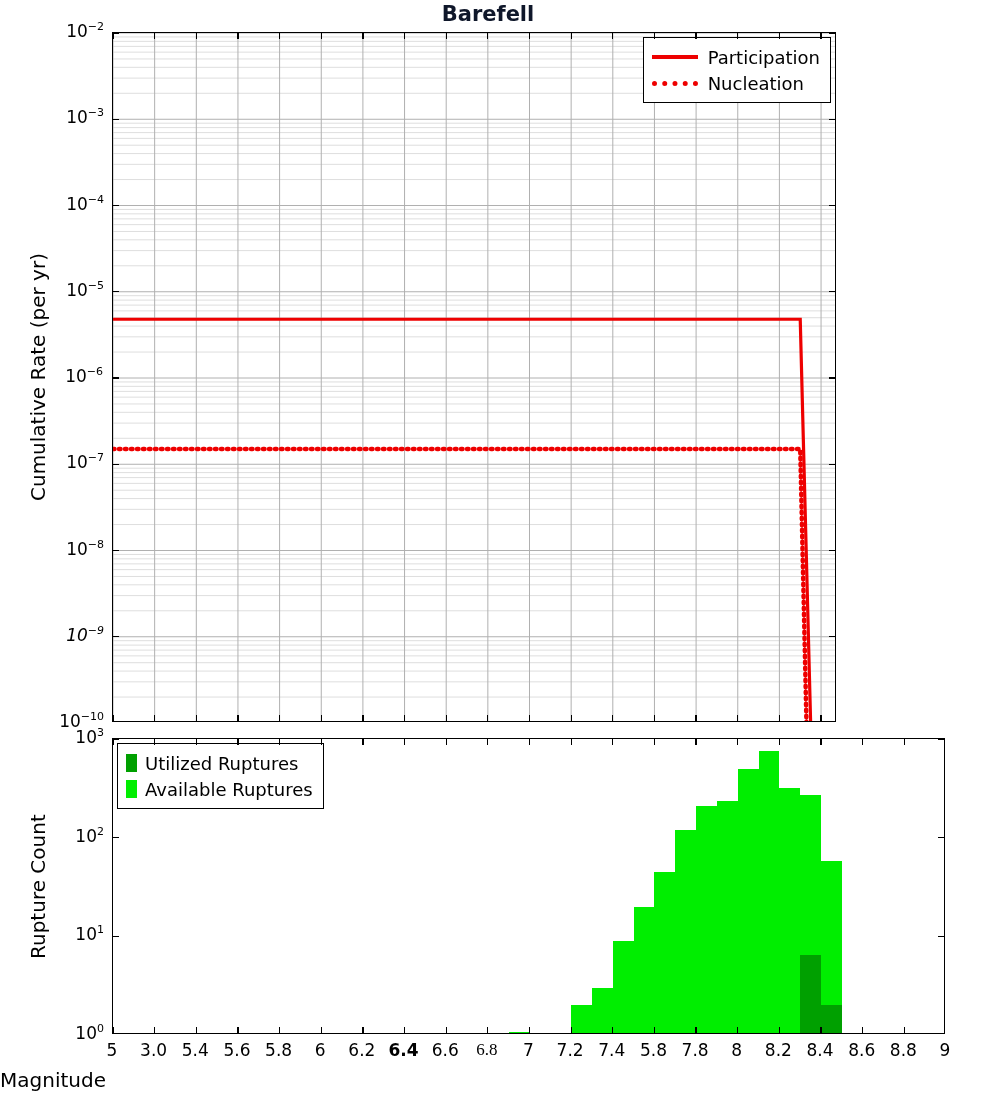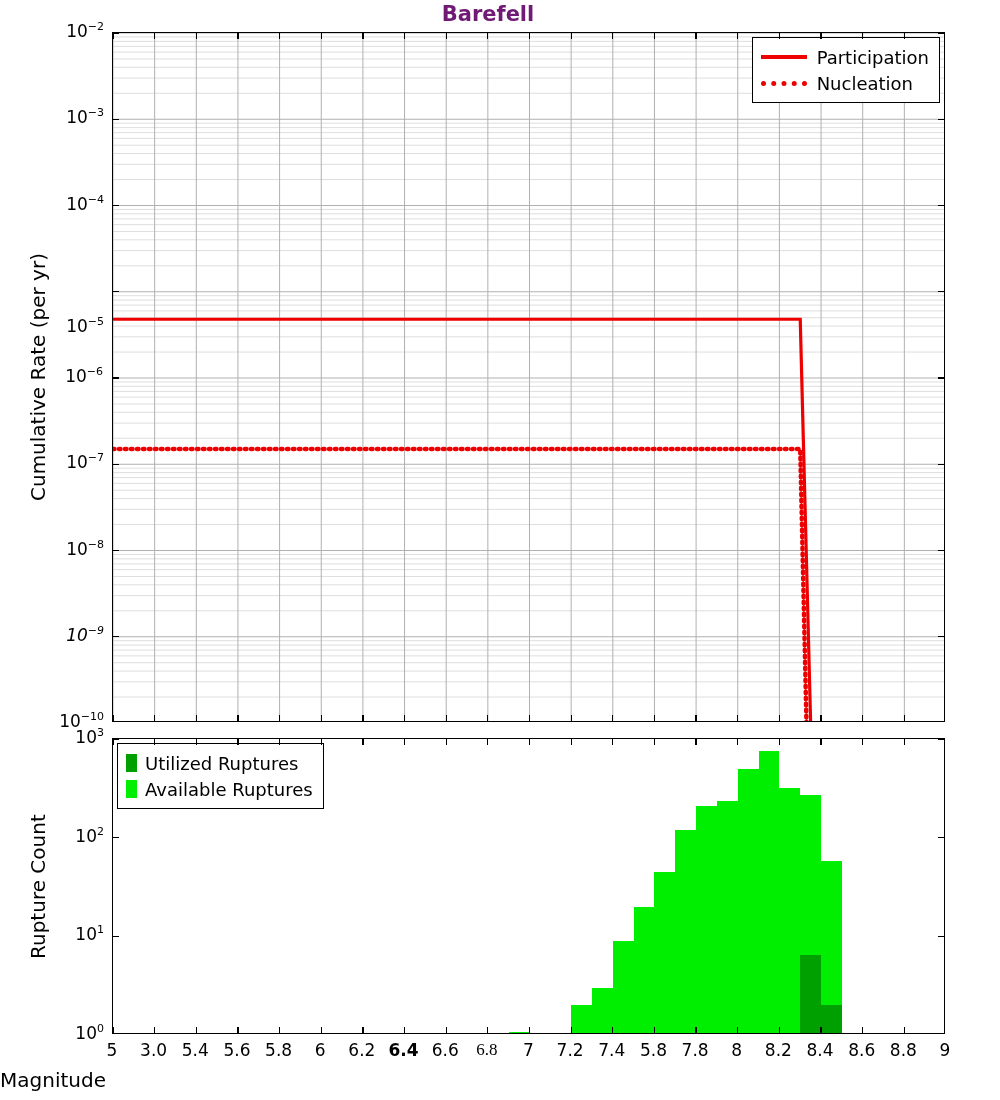--- a/index.html
+++ b/index.html
@@ -21,21 +21,21 @@
 
   
   .fig-title {
     position: absolute;
     left: 0;
     top: 2px;
     width: 976px;
     text-align: center;
     font-size: 21px;
     font-weight: bold;
-    color: #701a75;
+    color: #0f172a;
   }
   .ylabel {
     position: absolute;
     transform-origin: 0 0;
     transform: rotate(-90deg);
     font-size: 20px;
     color: #000;
     white-space: nowrap;
   }
   .xlabel {
@@ -51,21 +51,21 @@
   .panel {
     position: absolute;
     box-sizing: border-box;
     border: 1.3px solid #000;
     background: #ffffff;
     overflow: hidden;
   }
   #panel-top {
     left: 112px;
     top: 32px;
-    width: 833px;
+    width: 724px;
     height: 690px;
   }
   #panel-bottom {
     left: 112px;
     top: 738px;
     width: 833px;
     height: 296px;
   }
 
   
@@ -398,21 +398,21 @@
       <div class="tickmark-x " style="left: 790.7px;"></div>
       <div class="tickmark-x top" style="left: 790.7px;"></div>
     </div>
 
   <div id="ticks-top-y">
       <div class="tick-y" style="width: 100px; left: 4px; top: 710px;">10<sup>−10</sup></div>
       <div class="tick-y" style="width: 100px; left: 4px; top: 623.75px; font-style: italic;">10<sup>−9</sup></div>
       <div class="tick-y" style="width: 100px; left: 4px; top: 537.5px;">10<sup>−8</sup></div>
       <div class="tick-y" style="width: 100px; left: 4px; top: 451.25px;">10<sup>−7</sup></div>
       <div class="tick-y" style="width: 100px; left: 3px; top: 365px;">10<sup>−6</sup></div>
-      <div class="tick-y" style="width: 100px; left: 4px; top: 278.75px; margin-top: 36px;">10<sup>−5</sup></div>
+      <div class="tick-y" style="width: 100px; left: 4px; top: 278.75px;">10<sup>−5</sup></div>
       <div class="tick-y" style="width: 100px; left: 4px; top: 192.5px;">10<sup>−4</sup></div>
       <div class="tick-y" style="width: 100px; left: 4px; top: 106.25px;">10<sup>−3</sup></div>
       <div class="tick-y" style="width: 100px; left: 4px; top: 20px;">10<sup>−2</sup></div>
     </div>
   <div id="ticks-bottom-y">
       <div class="tick-y" style="width: 100px; left: 4px; top: 1022px;">10<sup>0</sup></div>
       <div class="tick-y" style="width: 100px; left: 4px; top: 923.333px;">10<sup>1</sup></div>
       <div class="tick-y" style="width: 100px; left: 4px; top: 824.667px;">10<sup>2</sup></div>
       <div class="tick-y" style="width: 100px; left: 4px; top: 726px;">10<sup>3</sup></div>
     </div>

